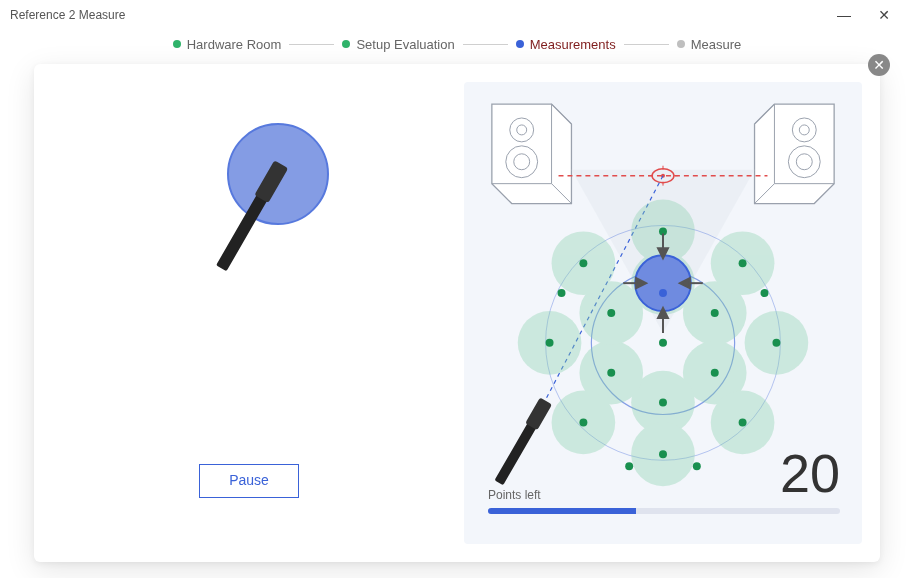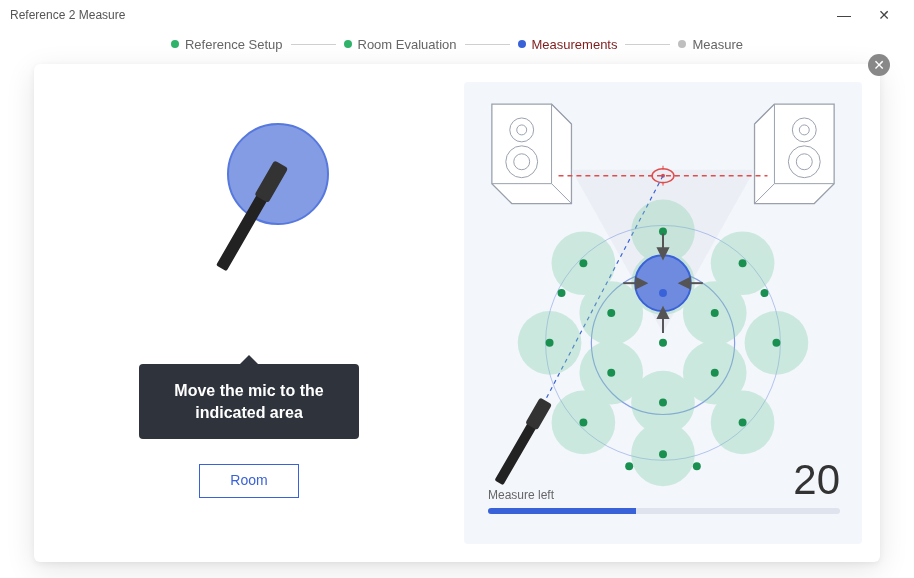--- a/index.html
+++ b/index.html
@@ -88,21 +88,21 @@
     border:1.5px solid #3a62d8; color:#3a62d8; background:#fff;
     font-size:14px; text-align:center; line-height:31px; cursor:pointer;
   }
 
   .pointsleft {
     position:absolute; left:24px; bottom:42px;
     font-size:12px; color:#666;
   }
   .bignum {
     position:absolute; right:22px; bottom:40px;
-    font-size:42px; color:#333; font-weight:400;
+    font-size:54px; color:#333; font-weight:400;
   }
   .progress {
     position:absolute; left:24px; right:22px; bottom:30px; height:6px;
     background:#dfe3ee; border-radius:3px; overflow:hidden;
   }
   .progress .fill{
     height:100%; width:42%; background:#3a62d8;
   }
 </style>
 </head>
@@ -111,26 +111,26 @@
 <div class="titlebar">
   <span>Reference 2 Measure</span>
   <span class="spacer"></span>
   <span class="winbtn">—</span>
   <span class="winbtn">✕</span>
 </div>
 
 <div class="stepper">
   <span class="step">
     <span class="dot green"></span>
-    <span class="label">Reference Setup</span>
+    <span class="label">Hardware Room</span>
   </span>
   <span class="connector"></span>
   <span class="step">
     <span class="dot green"></span>
-    <span class="label">Room Evaluation</span>
+    <span class="label">Setup Evaluation</span>
   </span>
   <span class="connector"></span>
   <span class="step active">
     <span class="dot blue"></span>
     <span class="label">Measurements</span>
   </span>
   <span class="connector"></span>
   <span class="step">
     <span class="dot gray"></span>
     <span class="label">Measure</span>
@@ -144,26 +144,23 @@
     <div class="mic-target">
       <svg width="160" height="200" viewBox="0 0 160 200">
         <circle cx="80" cy="60" r="50" fill="#6f8be0" stroke="#3a62d8" stroke-width="2" opacity="0.85"></circle>
         <g transform="rotate(30 80 60)">
           <rect x="72" y="80" width="12" height="90" rx="2" fill="#222"></rect>
           <rect x="70" y="50" width="16" height="40" rx="3" fill="#333"></rect>
         </g>
       </svg>
     </div>
 
-    <div class="tooltip">
-      <span>Move the mic to the indicated area</span>
-    </div>
 
     <div class="pausebtn">
-      <span>Room</span>
+      <span>Pause</span>
     </div>
   </div>
 
   <div class="rightpane">
     <svg width="100%" height="100%" viewBox="0 0 400 460">
 
       <g transform="translate(28,20)">
         <polygon points="0,0 60,0 80,20 80,100 20,100 0,80" fill="#fff" stroke="#9aa1ad" stroke-width="1.3"></polygon>
         <line x1="60" y1="0" x2="80" y2="20" stroke="#9aa1ad"></line>
         <line x1="60" y1="0" x2="60" y2="80" stroke="#9aa1ad"></line>
@@ -257,19 +254,19 @@
         <line x1="240" y1="200" x2="222" y2="200"></line>
           <polygon points="217,200 227,195 227,205"></polygon>
       </g>
 
       <g transform="translate(70,340) rotate(30)">
         <rect x="-5" y="0" width="10" height="70" rx="2" fill="#222"></rect>
         <rect x="-7" y="-25" width="14" height="30" rx="3" fill="#333"></rect>
       </g>
     </svg>
 
-    <div class="pointsleft">Measure left</div>
+    <div class="pointsleft">Points left</div>
     <div class="bignum">20</div>
     <div class="progress">
       <div class="fill" style="width: 42%;"></div>
     </div>
   </div>
 </div>
 
 </body></html>

